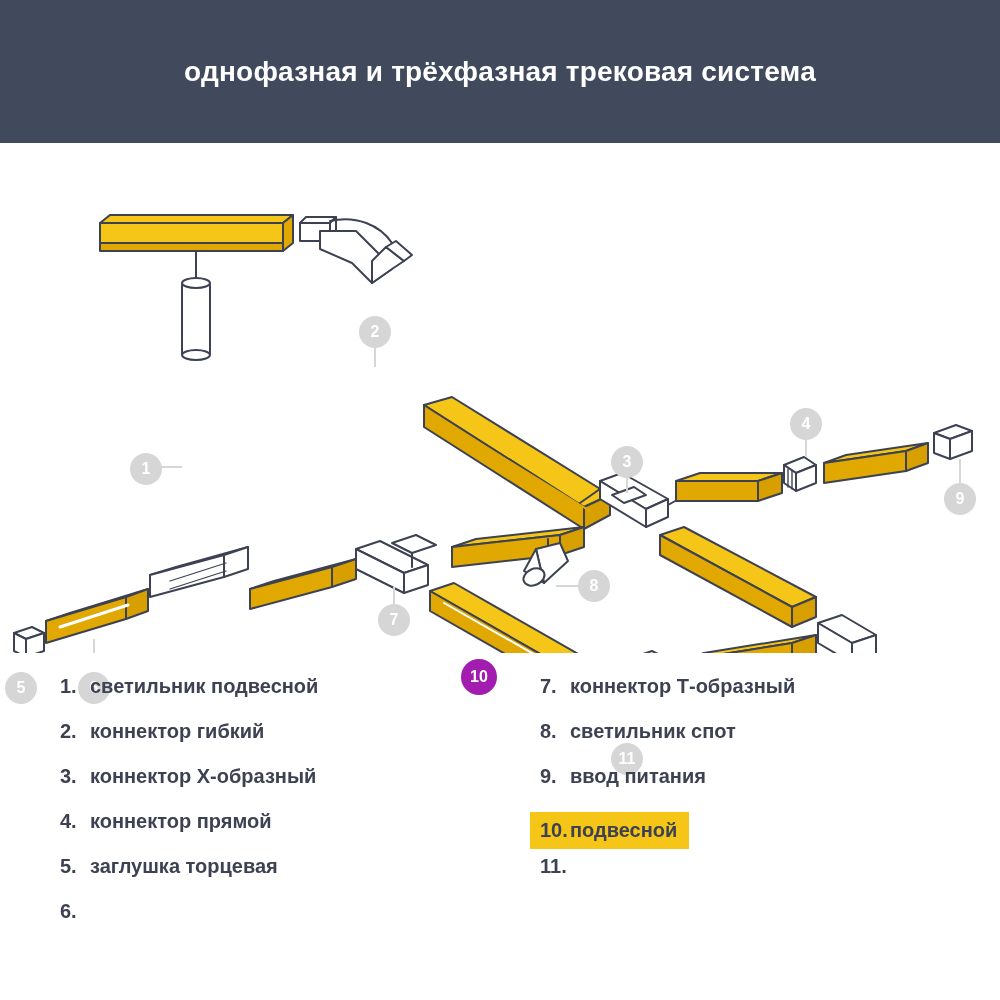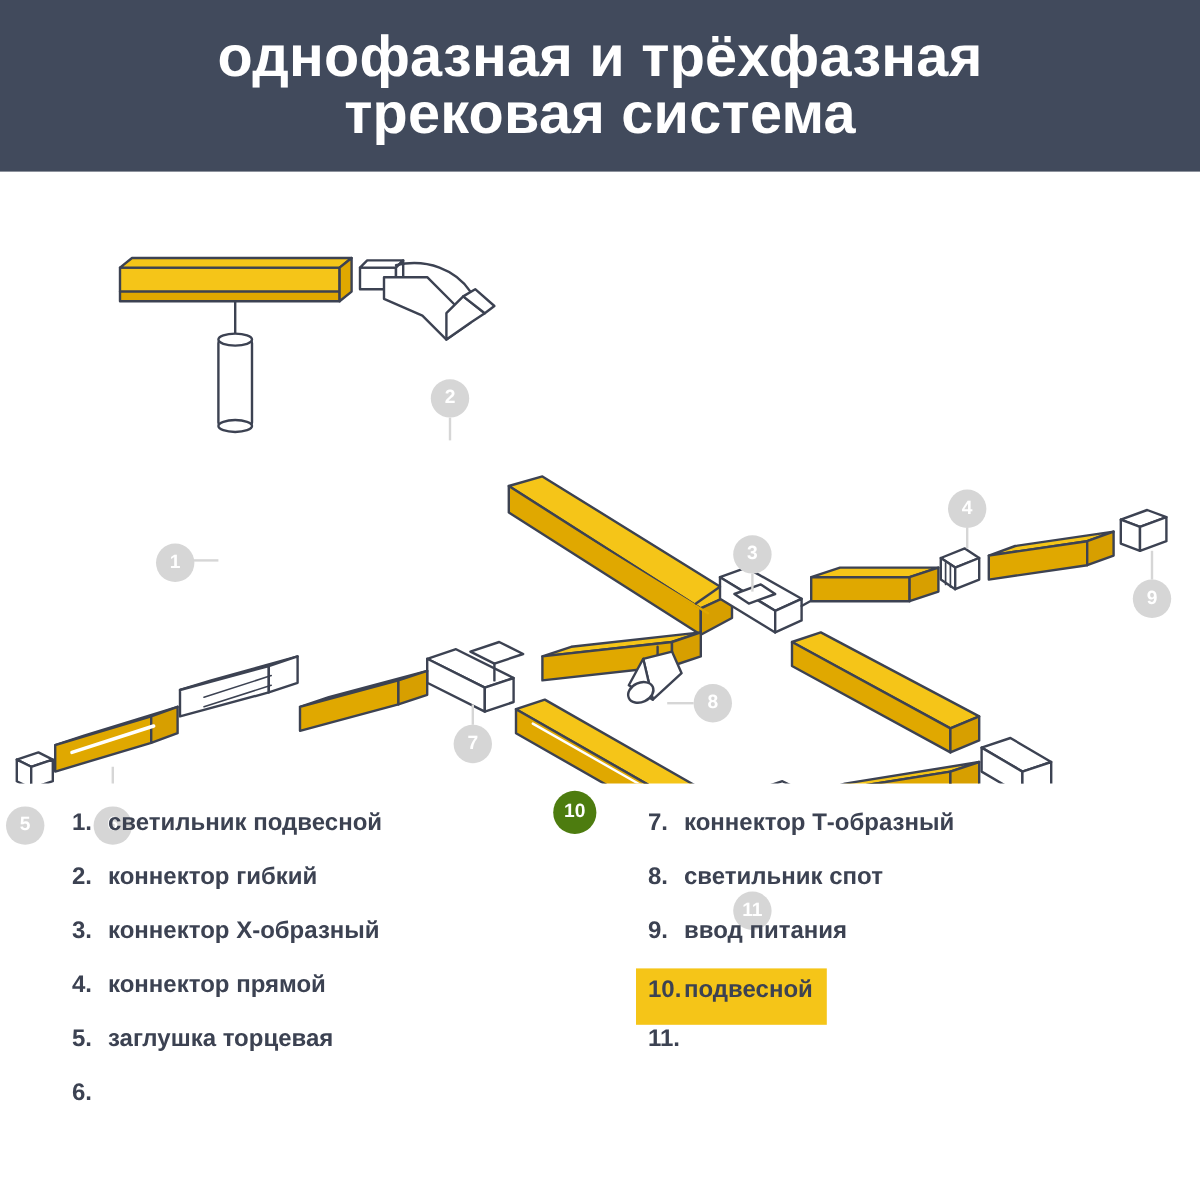--- a/index.html
+++ b/index.html
@@ -21,21 +21,21 @@
     width: 1000px;
     height: 143px;
     background: #414a5c;
     display: flex;
     align-items: center;
     justify-content: center;
     box-sizing: border-box;
   }
   #header .title {
     color: #ffffff;
-    font-size: 48px;
+    font-size: 28px;
     line-height: 48px;
     font-weight: bold;
     text-align: center;
     letter-spacing: 0.2px;
     max-width: 760px;
   }
 
   
   #diagram {
     position: relative;
@@ -57,21 +57,21 @@
     background: #d6d6d6;
     color: #ffffff;
     font-size: 16px;
     font-weight: bold;
     display: flex;
     align-items: center;
     justify-content: center;
     box-sizing: border-box;
   }
   .callout.highlight {
-    background: #4d7c0f;
+    background: #a21caf;
     color: #ffffff;
     width: 36px;
     height: 36px;
     font-size: 16px;
   }
 
   
   #legend {
     position: relative;
     width: 1000px;
@@ -97,21 +97,21 @@
     color: #3c4252;
     height: 45px;
   }
   .legend-item .num {
     min-width: 30px;
     display: inline-block;
   }
   .legend-item.hl {
     display: inline-flex;
     background: #f5c518;
-    padding: 5px 12px 16px 10px;
+    padding: 5px 12px 6px 10px;
     margin-left: -10px;
     height: auto;
     align-items: baseline;
   }
   .legend-row-wrap {
     height: 45px;
     display: flex;
     align-items: center;
   }
 </style>

